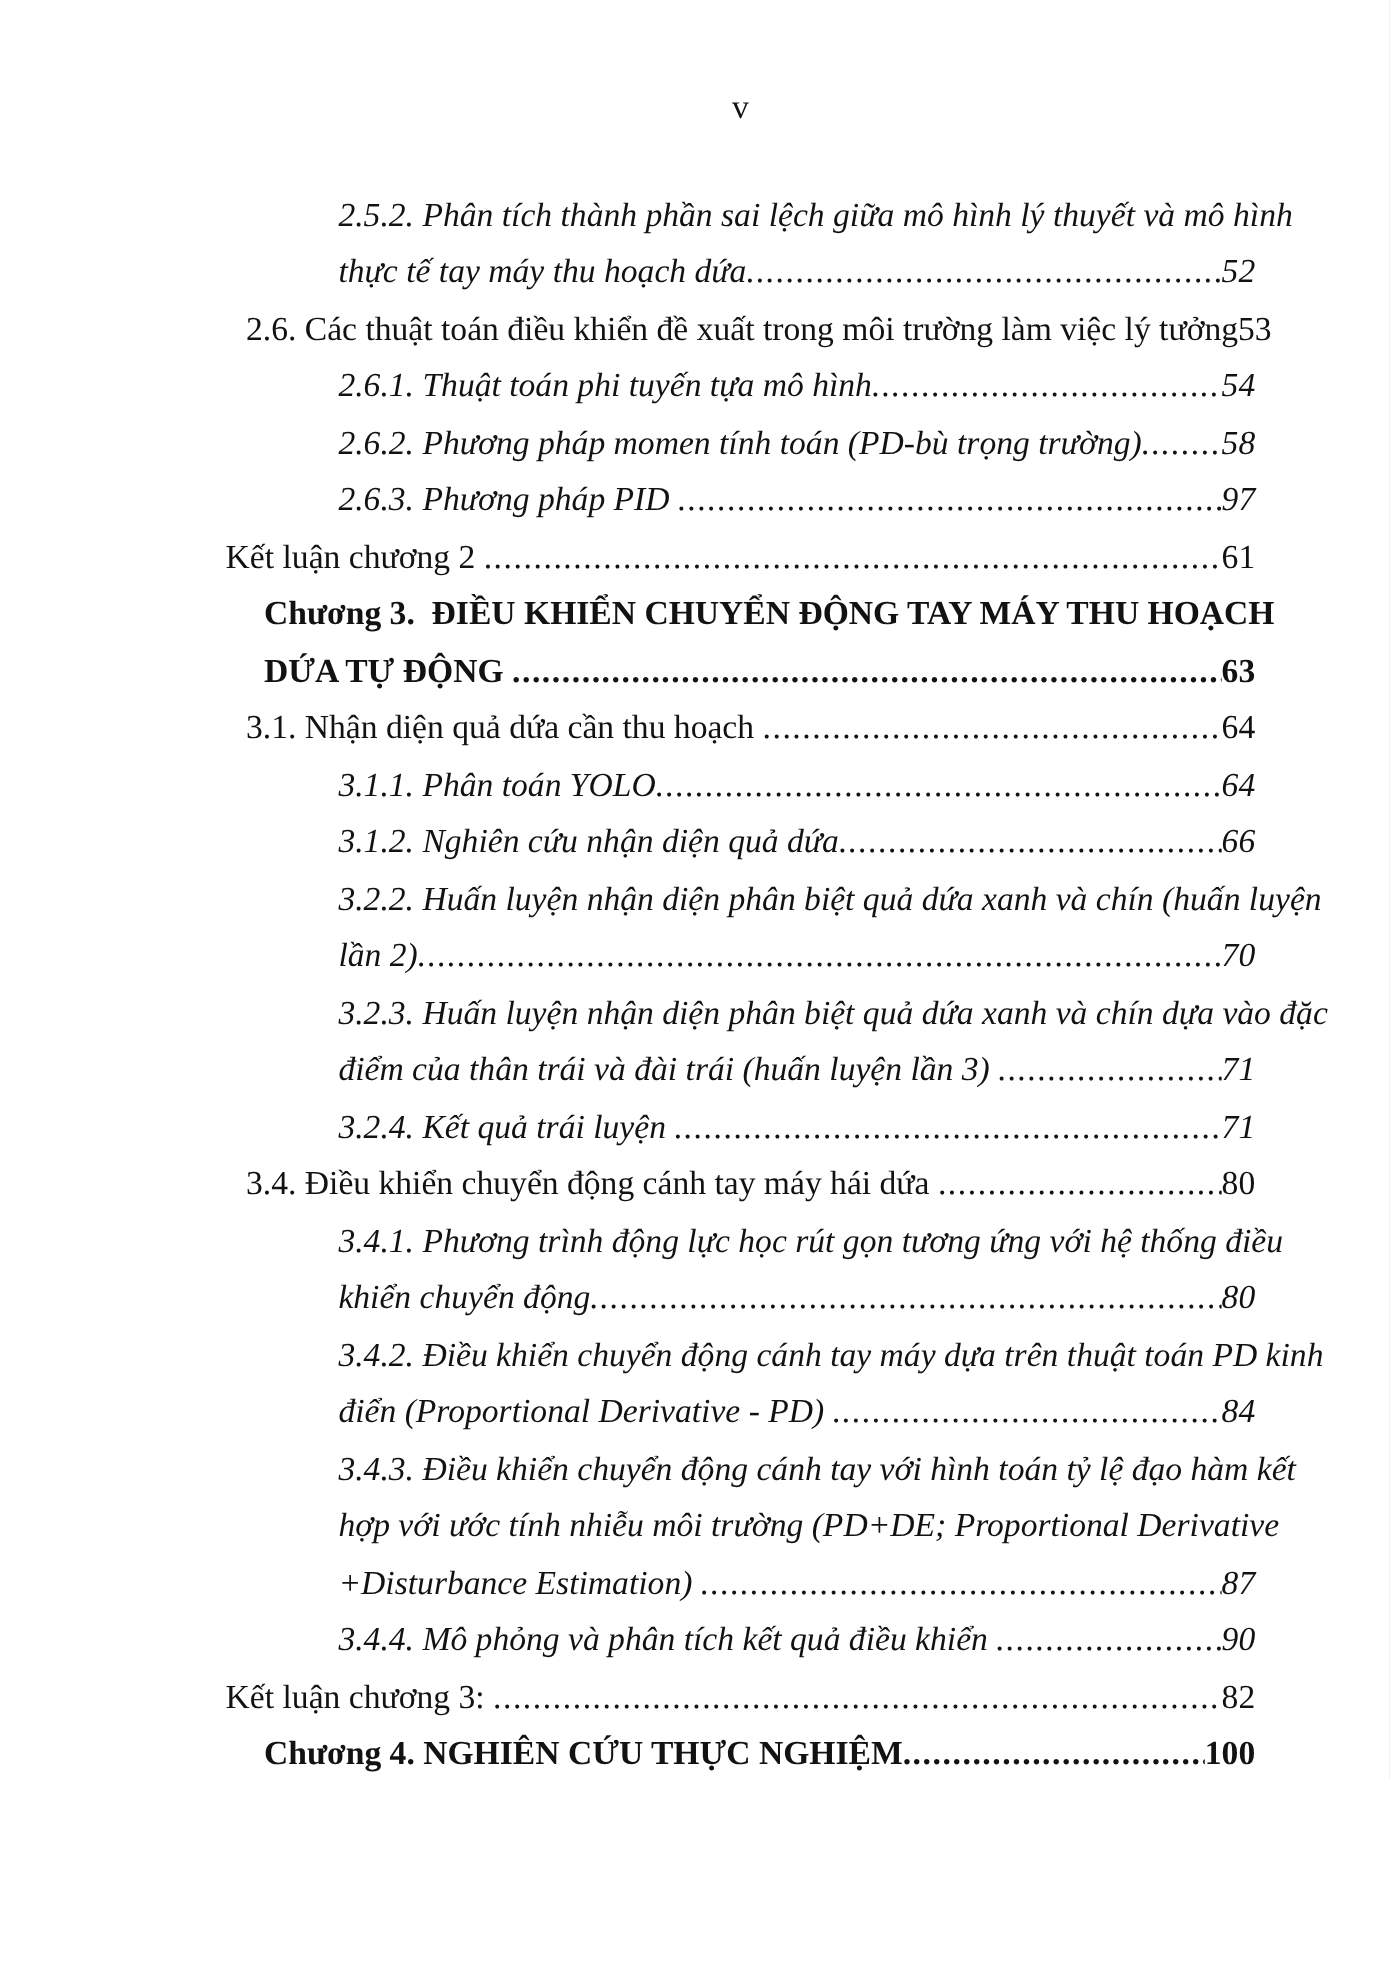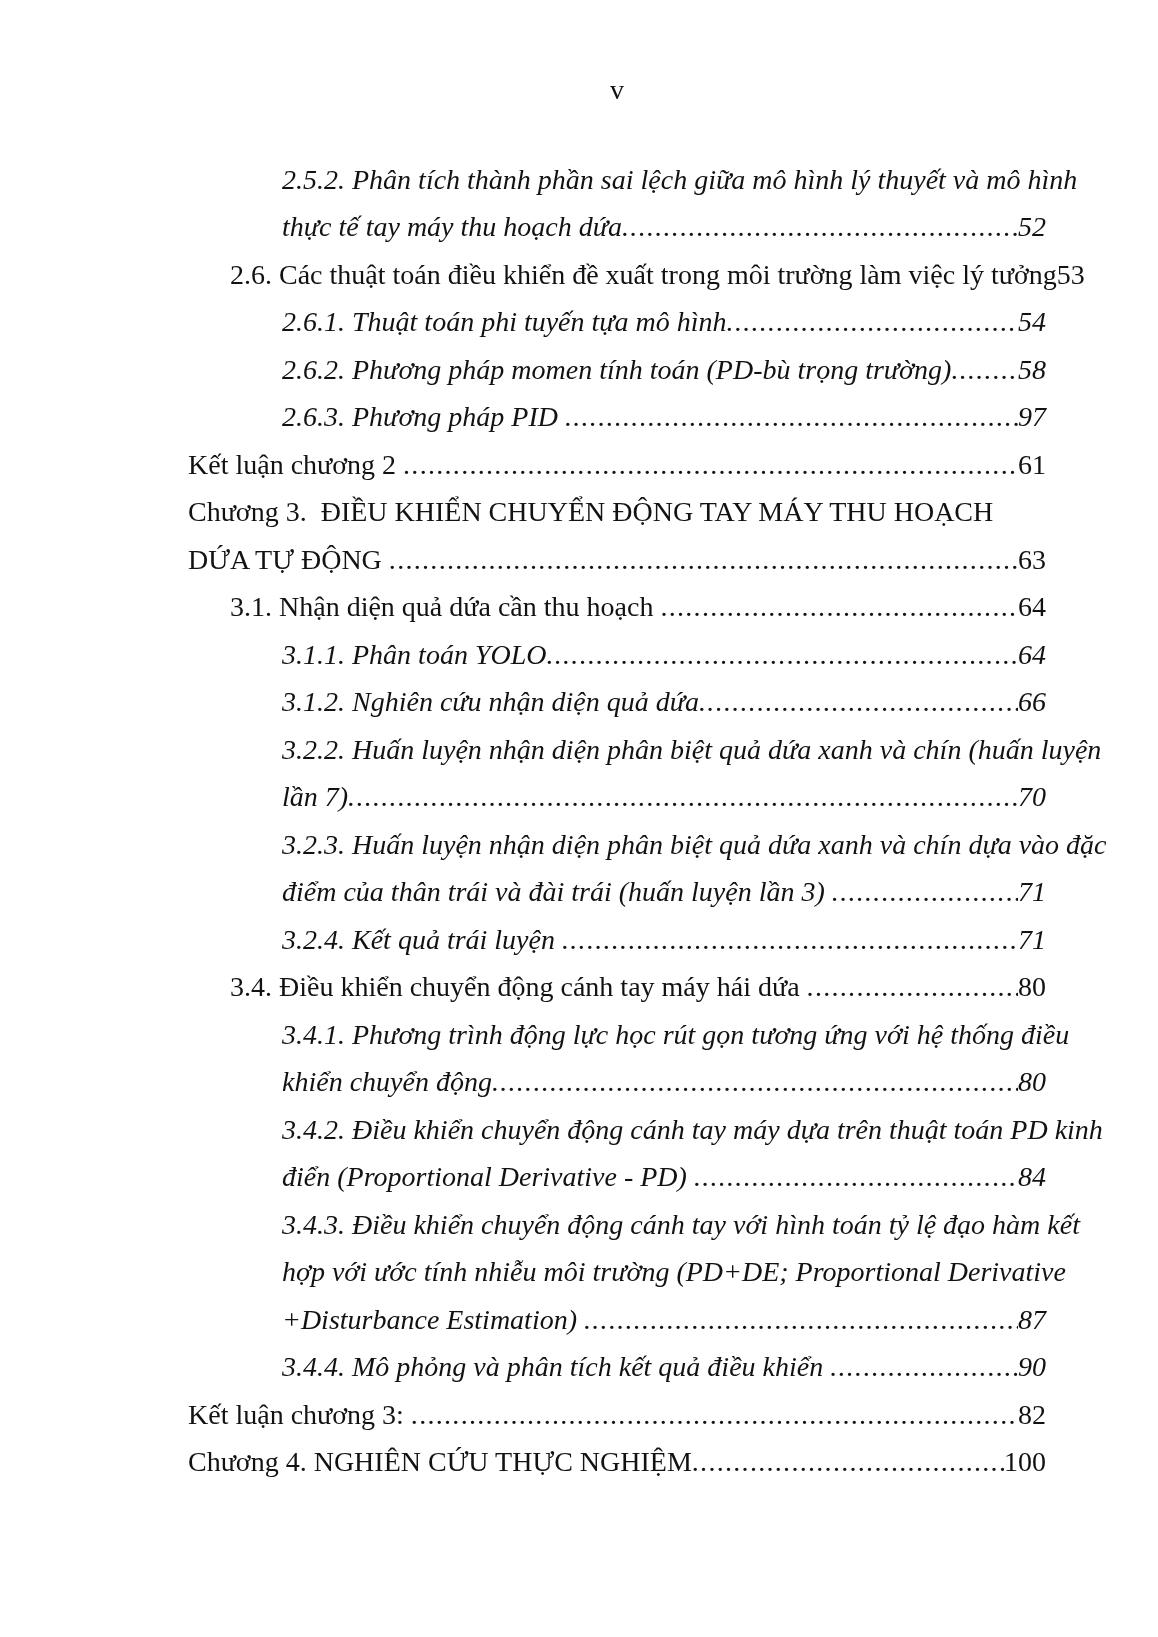--- a/index.html
+++ b/index.html
@@ -16,24 +16,24 @@
     overflow: hidden;
     box-sizing: border-box;
     padding: 66px 112px 0 188px;
   }
   .header-pagenum {
     text-align: center;
     margin-bottom: 42px;
   }
   .toc-entry { margin: 0; }
   .level-1 { margin-left: 0; }
-  .level-2 { margin-left: 42px; }
+  .level-2 { margin-left: 17px; }
   .level-3 { margin-left: 94px; }
   .italic { font-style: italic; }
-  .bold { font-weight: normal; }
+  .bold { font-weight: bold; margin-left: 32px; }
   .toc-line { white-space: pre; }
   .toc-row {
     display: flex;
     align-items: baseline;
     width: 100%;
   }
   .toc-text { white-space: pre; flex: 0 0 auto; }
   .leader {
     flex: 1 1 auto;
     min-width: 0;
@@ -120,21 +120,21 @@
       <div class="toc-entry level-3 italic">
         <div class="toc-row">
           <span class="toc-text">3.1.2. Nghiên cứu nhận diện quả dứa</span>
           <span class="leader"></span>
           <span class="toc-page">66</span>
         </div>
       </div>
       <div class="toc-entry level-3 italic">
         <div class="toc-line">3.2.2. Huấn luyện nhận diện phân biệt quả dứa xanh và chín (huấn luyện</div>
         <div class="toc-row">
-          <span class="toc-text">lần 7)</span>
+          <span class="toc-text">lần 2)</span>
           <span class="leader"></span>
           <span class="toc-page">70</span>
         </div>
       </div>
       <div class="toc-entry level-3 italic">
         <div class="toc-line">3.2.3. Huấn luyện nhận diện phân biệt quả dứa xanh và chín dựa vào đặc</div>
         <div class="toc-row">
           <span class="toc-text">điểm của thân trái và đài trái (huấn luyện lần 3) </span>
           <span class="leader"></span>
           <span class="toc-page">71</span>

